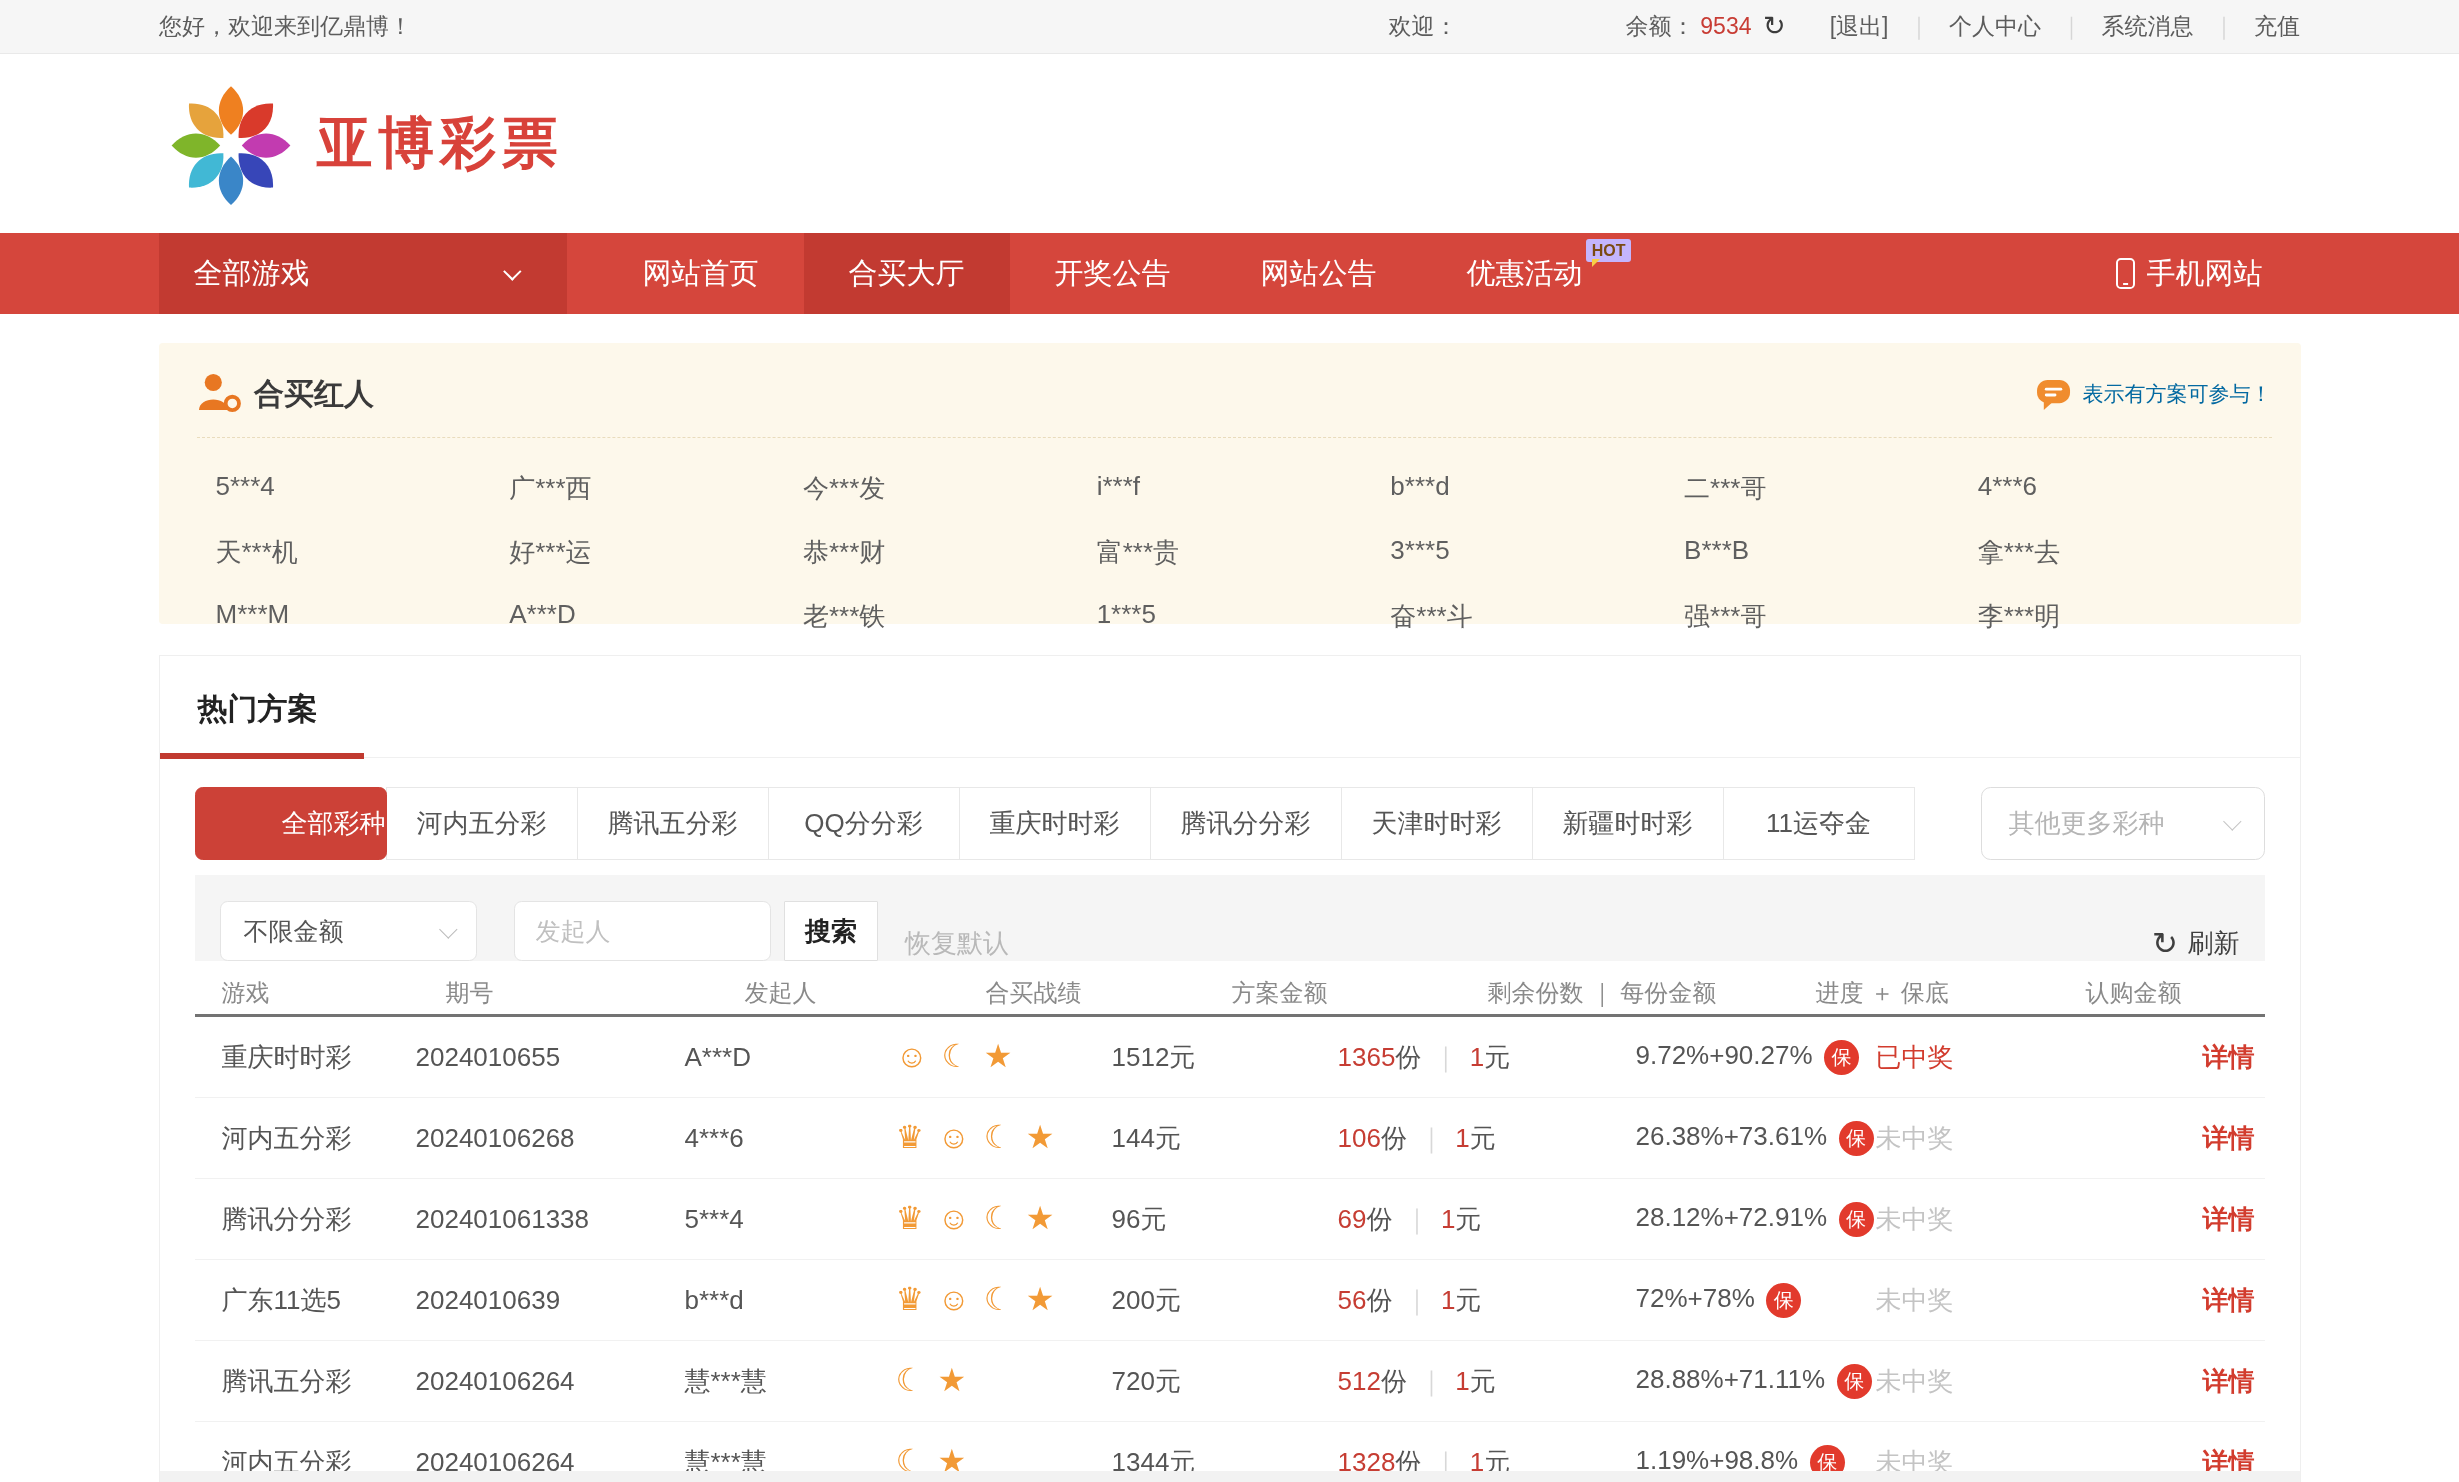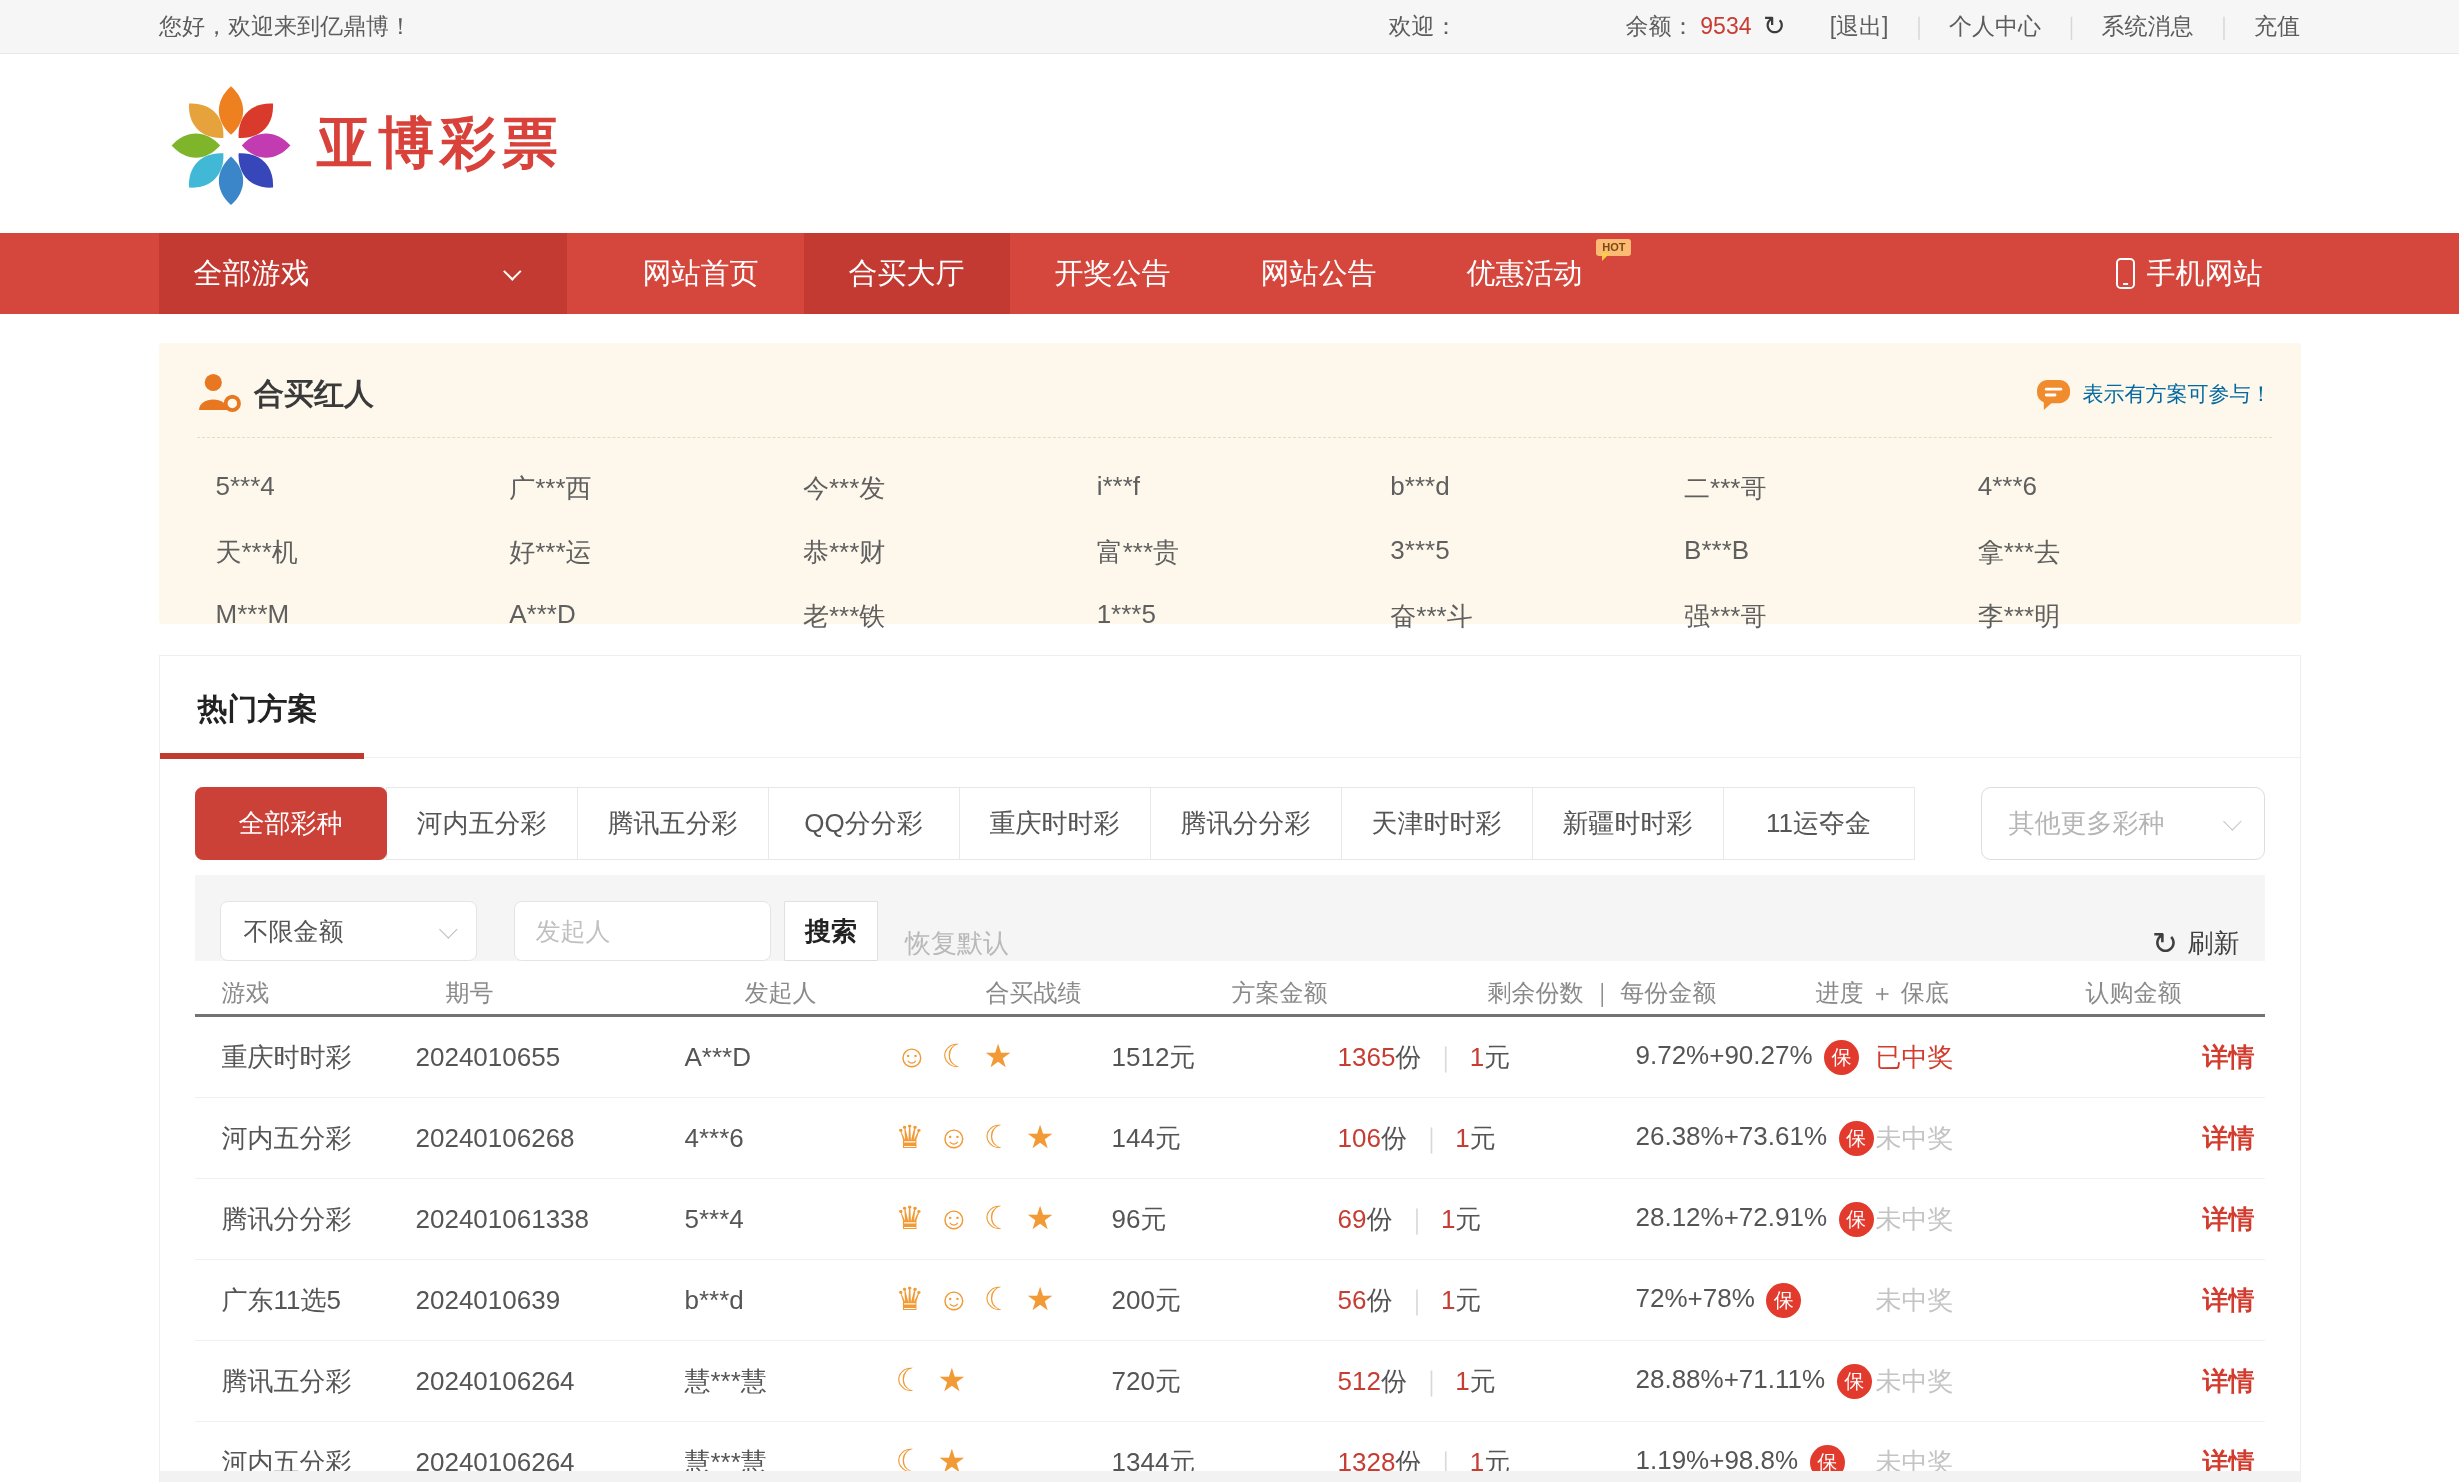--- a/index.html
+++ b/index.html
@@ -26,22 +26,22 @@
   
   .nav { height:81px; background:#d5463c; }
   .nav-inner { width:2142px; margin:0 auto; height:81px; display:flex; align-items:stretch; }
   .all-games { width:408px; background:#c23a31; color:#fff; font-size:29px;
     display:flex; align-items:center; justify-content:space-between; padding:0 50px 0 35px; cursor:pointer;text-align:right; }
   .chev { width:12.5px; height:12.5px; border-right:2.9px solid currentColor; border-bottom:2.9px solid currentColor;
     transform:rotate(45deg) translateY(-2.9px); display:inline-block; }
   .nav-items { display:flex; margin-left:31px; }
   .nav-item { color:#fff; font-size:29px; padding:0 45px; display:flex; align-items:center; cursor:pointer; position:relative; }
   .nav-item.active { background:#c23a31; }
-  .hot-badge { position:absolute; top:5.8px; right:-3.8px; background:#fdba74; color:#7a4a12;
-    font-size:11px; font-weight:bold; padding:1.9px 5.8px; border-radius:2.9px; line-height:1.2; }
+  .hot-badge { position:absolute; top:5.8px; right:-3.8px; background:#c4b5fd; color:#7a4a12;
+    font-size:16px; font-weight:bold; padding:1.9px 5.8px; border-radius:2.9px; line-height:1.2; }
   .hot-badge::after { content:""; position:absolute; left:5.8px; bottom:-4.8px; border:4.8px solid transparent; border-top-color:#f7d046; border-left-color:#f7d046; width:0; height:0; }
   .nav-mobile { margin-left:auto; color:#fff; font-size:29px; display:flex; align-items:center; padding:0 38px; cursor:pointer; }
   .phone-icon { width:19px; height:31px; border:2.9px solid #fff; border-radius:4.8px; margin-right:11.5px; position:relative; display:inline-block; }
   .phone-icon::after { content:""; position:absolute; bottom:1.9px; left:50%; transform:translateX(-50%); width:5.8px; height:1.9px; background:#fff; }
   
   .hot-users { width:2142px; margin:29px auto 0; height:281px; background:#fdf8eb; border-radius:3.8px; padding:29px 29px 0 38px; }
   .hu-head { display:flex; align-items:center; padding-bottom:21px; border-bottom:1.9px dashed #e9dcbd; }
   .hu-title { font-size:30px; font-weight:bold; color:#3a3a3a; margin-left:13.4px; }
   .hu-note { margin-left:auto; display:flex; align-items:center; font-size:21px; color:#0369a1; }
   .hu-note svg { margin-right:9.6px; }
@@ -49,21 +49,21 @@
   .hot-user-name { font-size:26px; color:#5f5f5f; cursor:pointer; }
   
   .plans { width:2142px; margin:31px auto 0; background:#fff; border:1px solid #efefef; height:829px; position:relative; overflow:hidden; }
   .plans-title-row { position:relative; padding:33px 38px 27px; border-bottom:1.9px solid #f0f0f0; }
   .plans-title { font-size:30px; font-weight:bold; color:#222; }
   .title-underline { position:absolute; left:0; bottom:-1.9px; width:204px; height:5.8px; background:#c13a30; }
   .tabs-row { display:flex; margin:29px 35px 0; }
   .tab { width:192px; height:73px; line-height:71px; text-align:center; font-size:26px; color:#555;
     background:#fff; border:1px solid #e8e8e8; margin-left:-1px; cursor:pointer; }
   .tab:first-child { margin-left:0; }
-  .tab.active { background:#cc4137; color:#fff; border-color:#cc4137; border-radius:7.7px; position:relative; z-index:1; }
+  .tab.active { background:#cc4137; color:#fff; border-color:#cc4137; border-radius:7.7px; position:relative; z-index:1;text-align:right; }
   .more-select { margin-left:auto; width:284px; height:73px; border:1px solid #ddd; border-radius:9.6px;
     display:flex; align-items:center; padding:0 27px; font-size:26px; color:#b5b5b5; cursor:pointer; }
   .more-select .chev { color:#c4c4c4; margin-left:auto; border-width:1.9px; }
   .filter-strip { margin:15.4px 35px 0; height:86px; background:#f5f5f5; display:flex; align-items:flex-end; padding:0 25px; }
   .amount-select { width:257px; height:60px; background:#fff; border:1px solid #e4e4e4; border-radius:7.7px;
     display:flex; align-items:center; padding:0 23px; font-size:25px; color:#555; cursor:pointer; }
   .amount-select .chev { color:#bbb; margin-left:auto; border-width:1.9px; }
   .initiator-input { margin-left:37px; width:257px; height:60px; background:#fff; border:1px solid #e4e4e4;
     border-radius:7.7px; font-size:25px; padding:0 21px; color:#333; outline:none; font-family:inherit; }
   .initiator-input::placeholder { color:#c0c0c0; }

